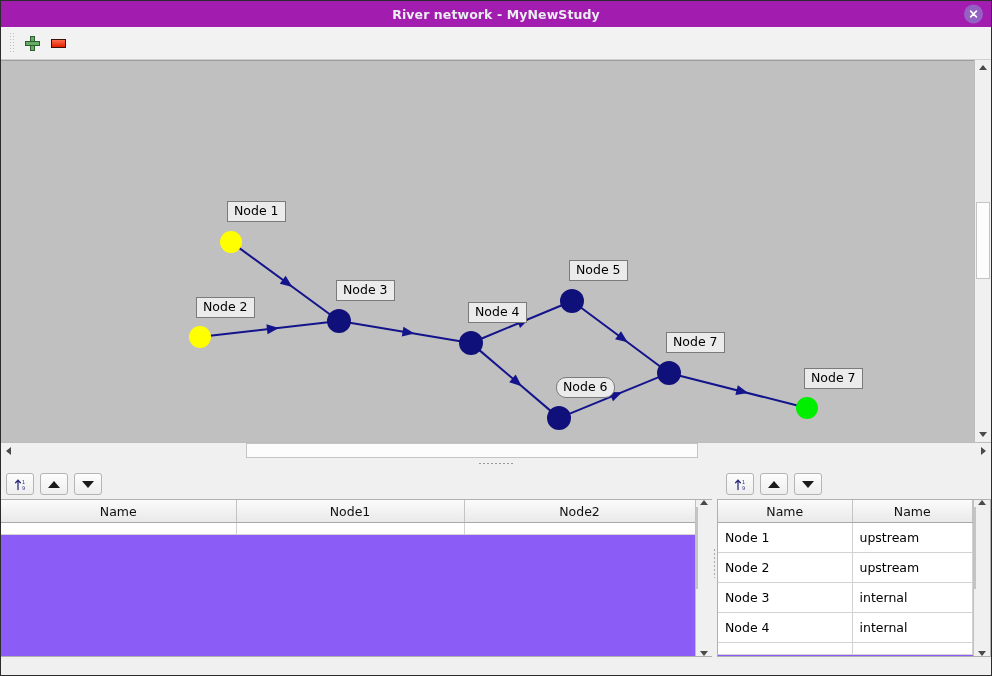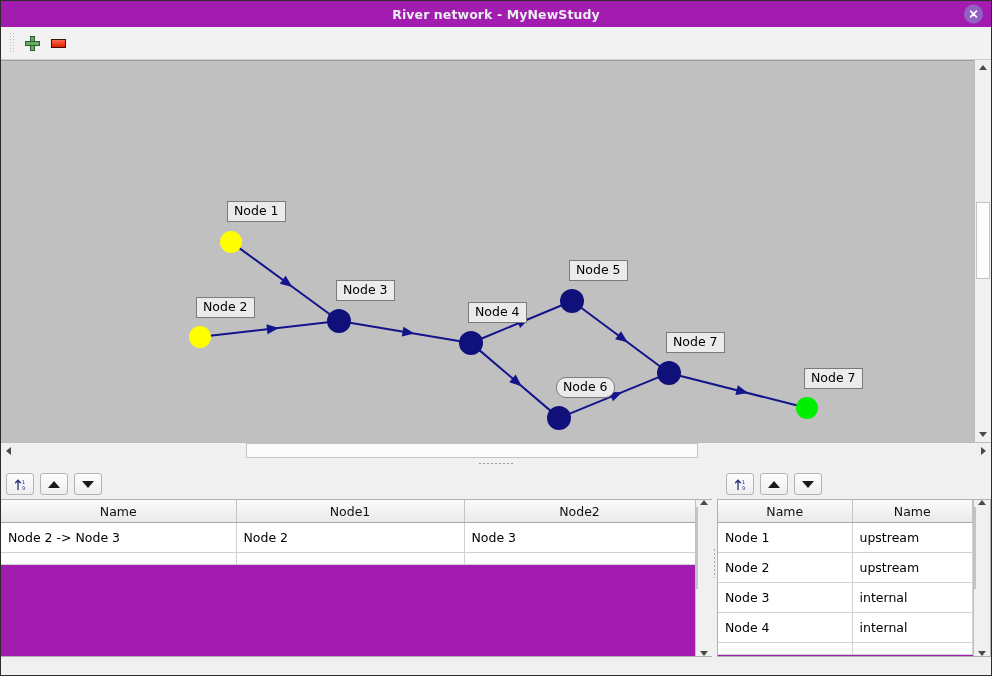--- a/index.html
+++ b/index.html
@@ -215,21 +215,21 @@
     display: flex; align-items: center; justify-content: center;
     cursor: pointer;
     box-sizing: border-box;
   }
   .table-host {
     flex: 1 1 auto;
     display: flex;
     min-height: 0;
     border: 1px solid #b0b0b0;
     border-right: none;
-    background: #a21caf;
+    background: #8b5cf6;
     box-sizing: border-box;
     margin: 0;
   }
   .pane-left .table-host { border-left: none; }
   .table-scroll {
     flex: 1 1 auto;
     overflow: hidden;
     min-width: 0;
   }
   table.grid {
@@ -399,25 +399,20 @@
                 <col style="width:231px">
               </colgroup>
             <thead>
                 <tr id="branch-head">
                   <th>Name</th>
                   <th>Node1</th>
                   <th>Node2</th>
                 </tr>
               </thead>
             <tbody id="branch-body">
-                <tr>
-                  <td>Node 2 -&gt; Node 3</td>
-                  <td>Node 2</td>
-                  <td>Node 3</td>
-                </tr>
                 <tr class="partial">
                   <td></td>
                   <td></td>
                   <td></td>
                 </tr>
               </tbody>
           </table>
         </div>
         <div class="tbl-vsb">
           <div class="sb-arrow">

